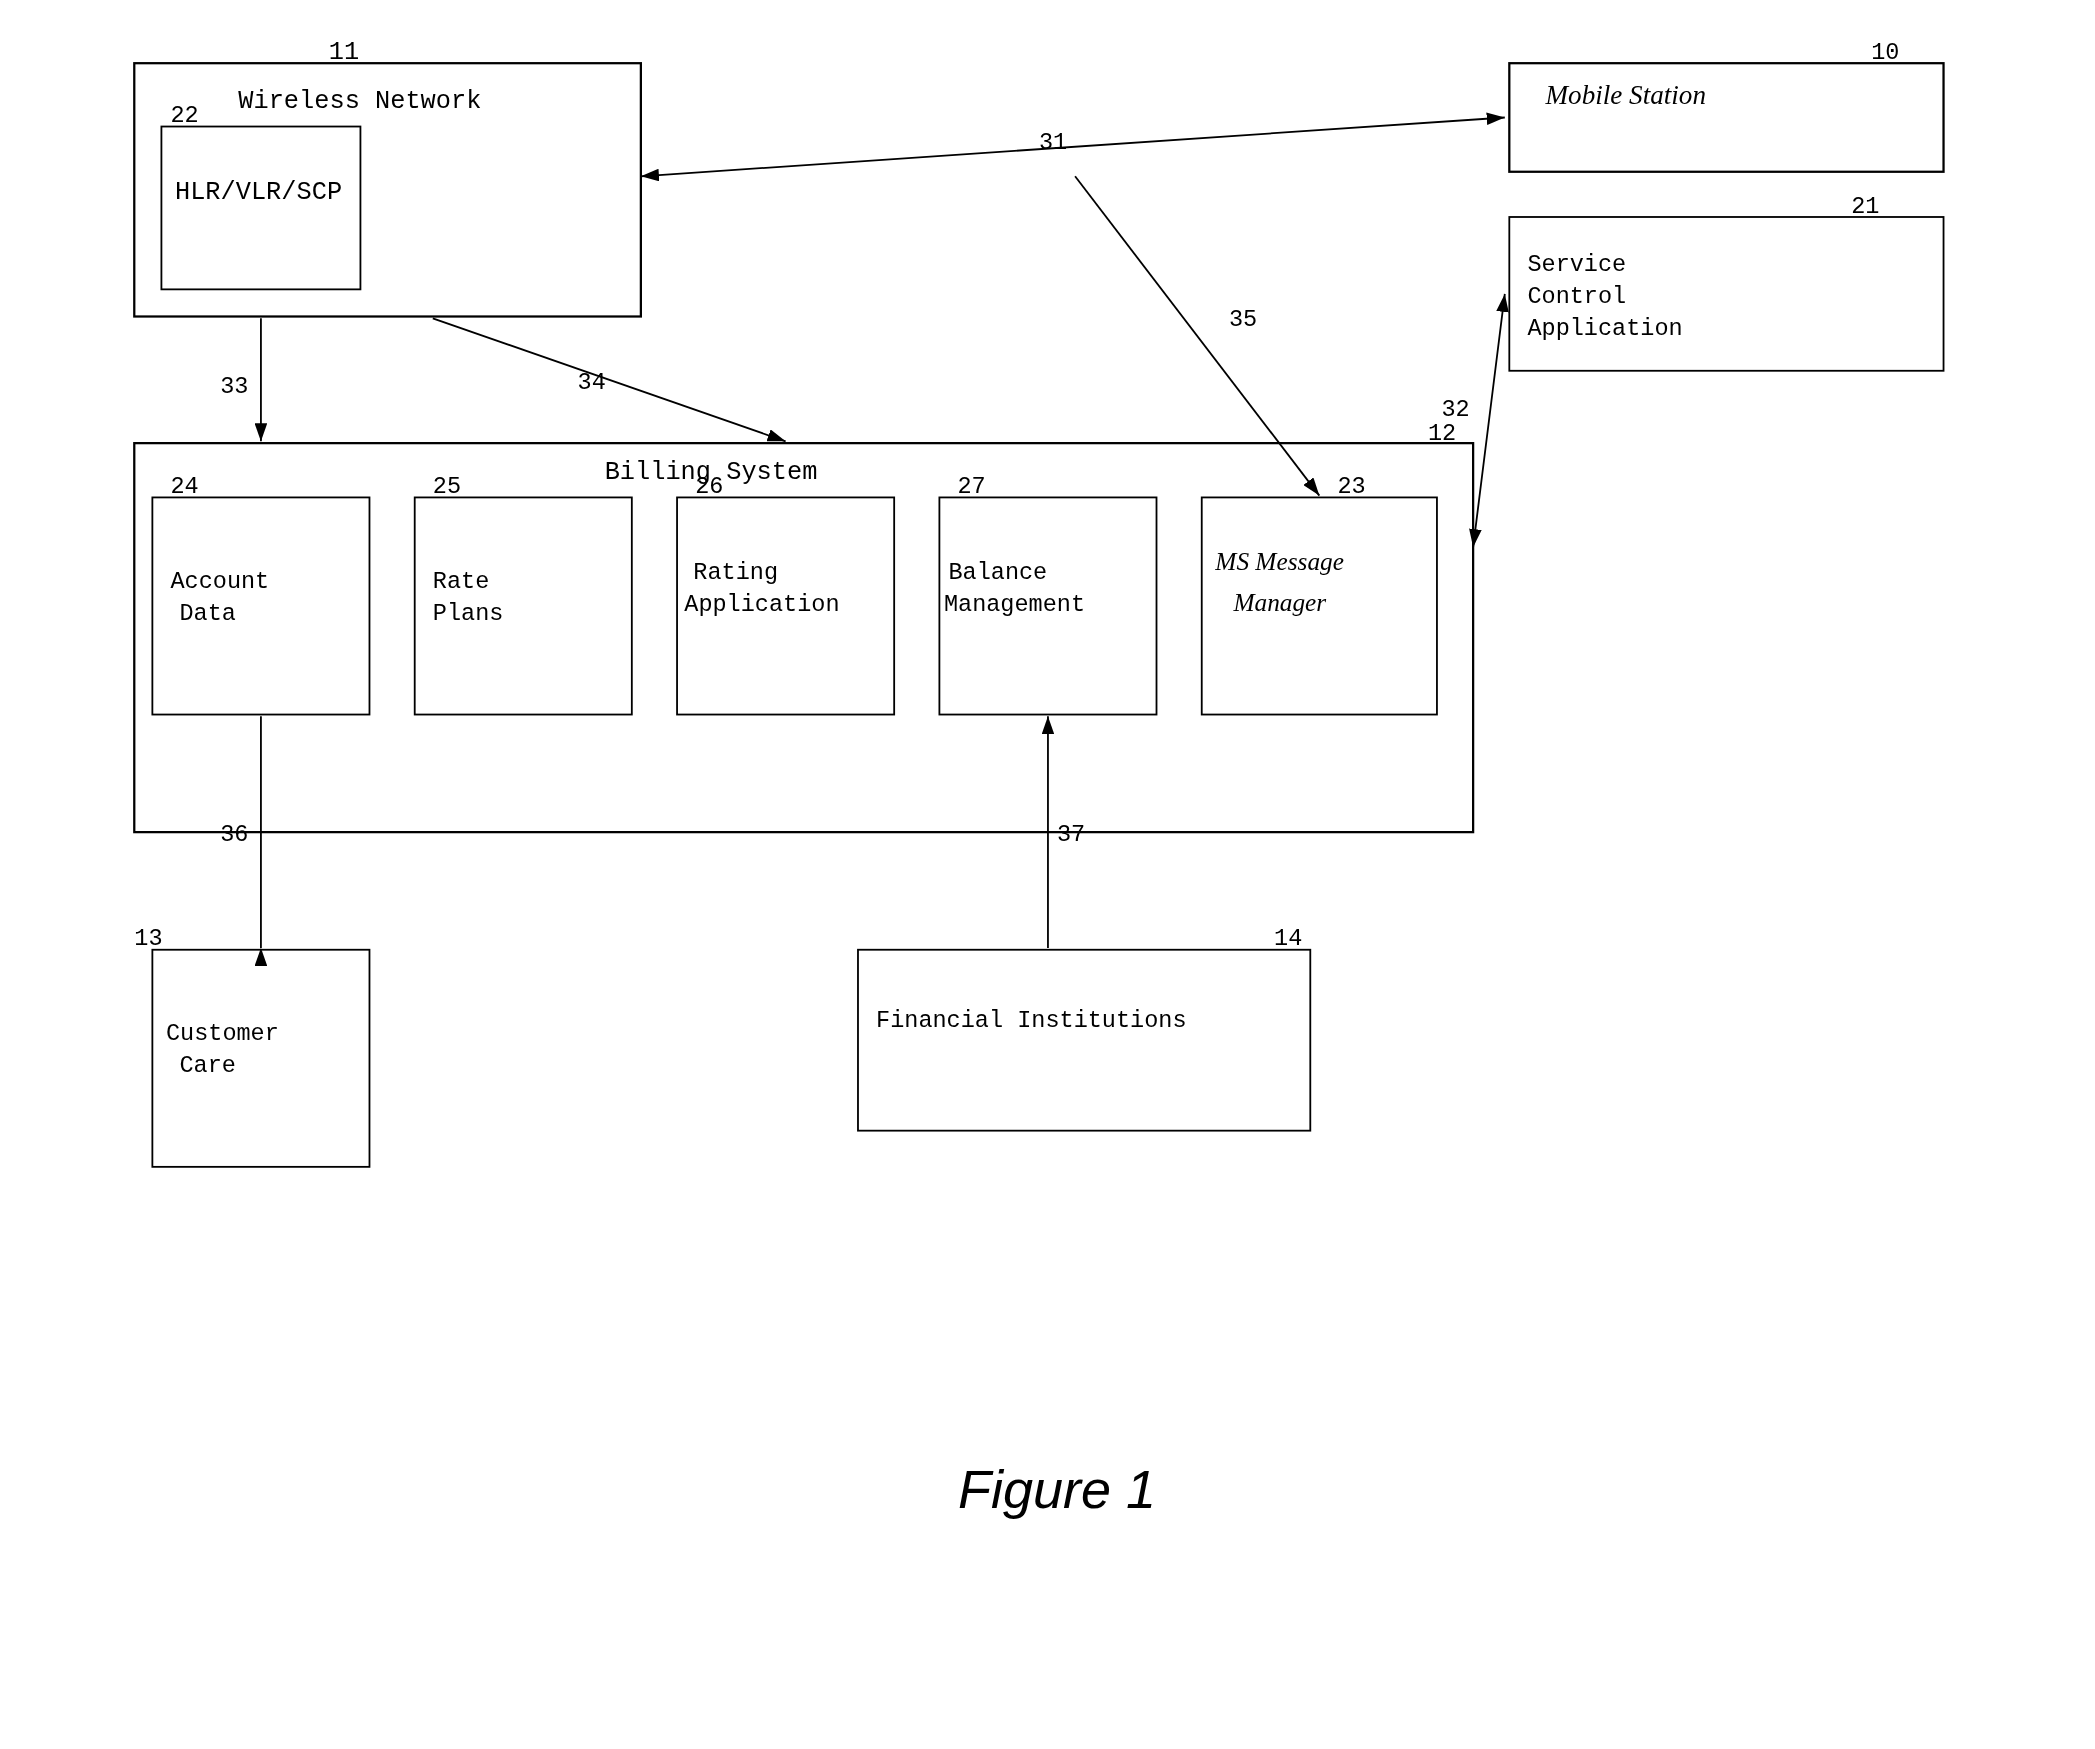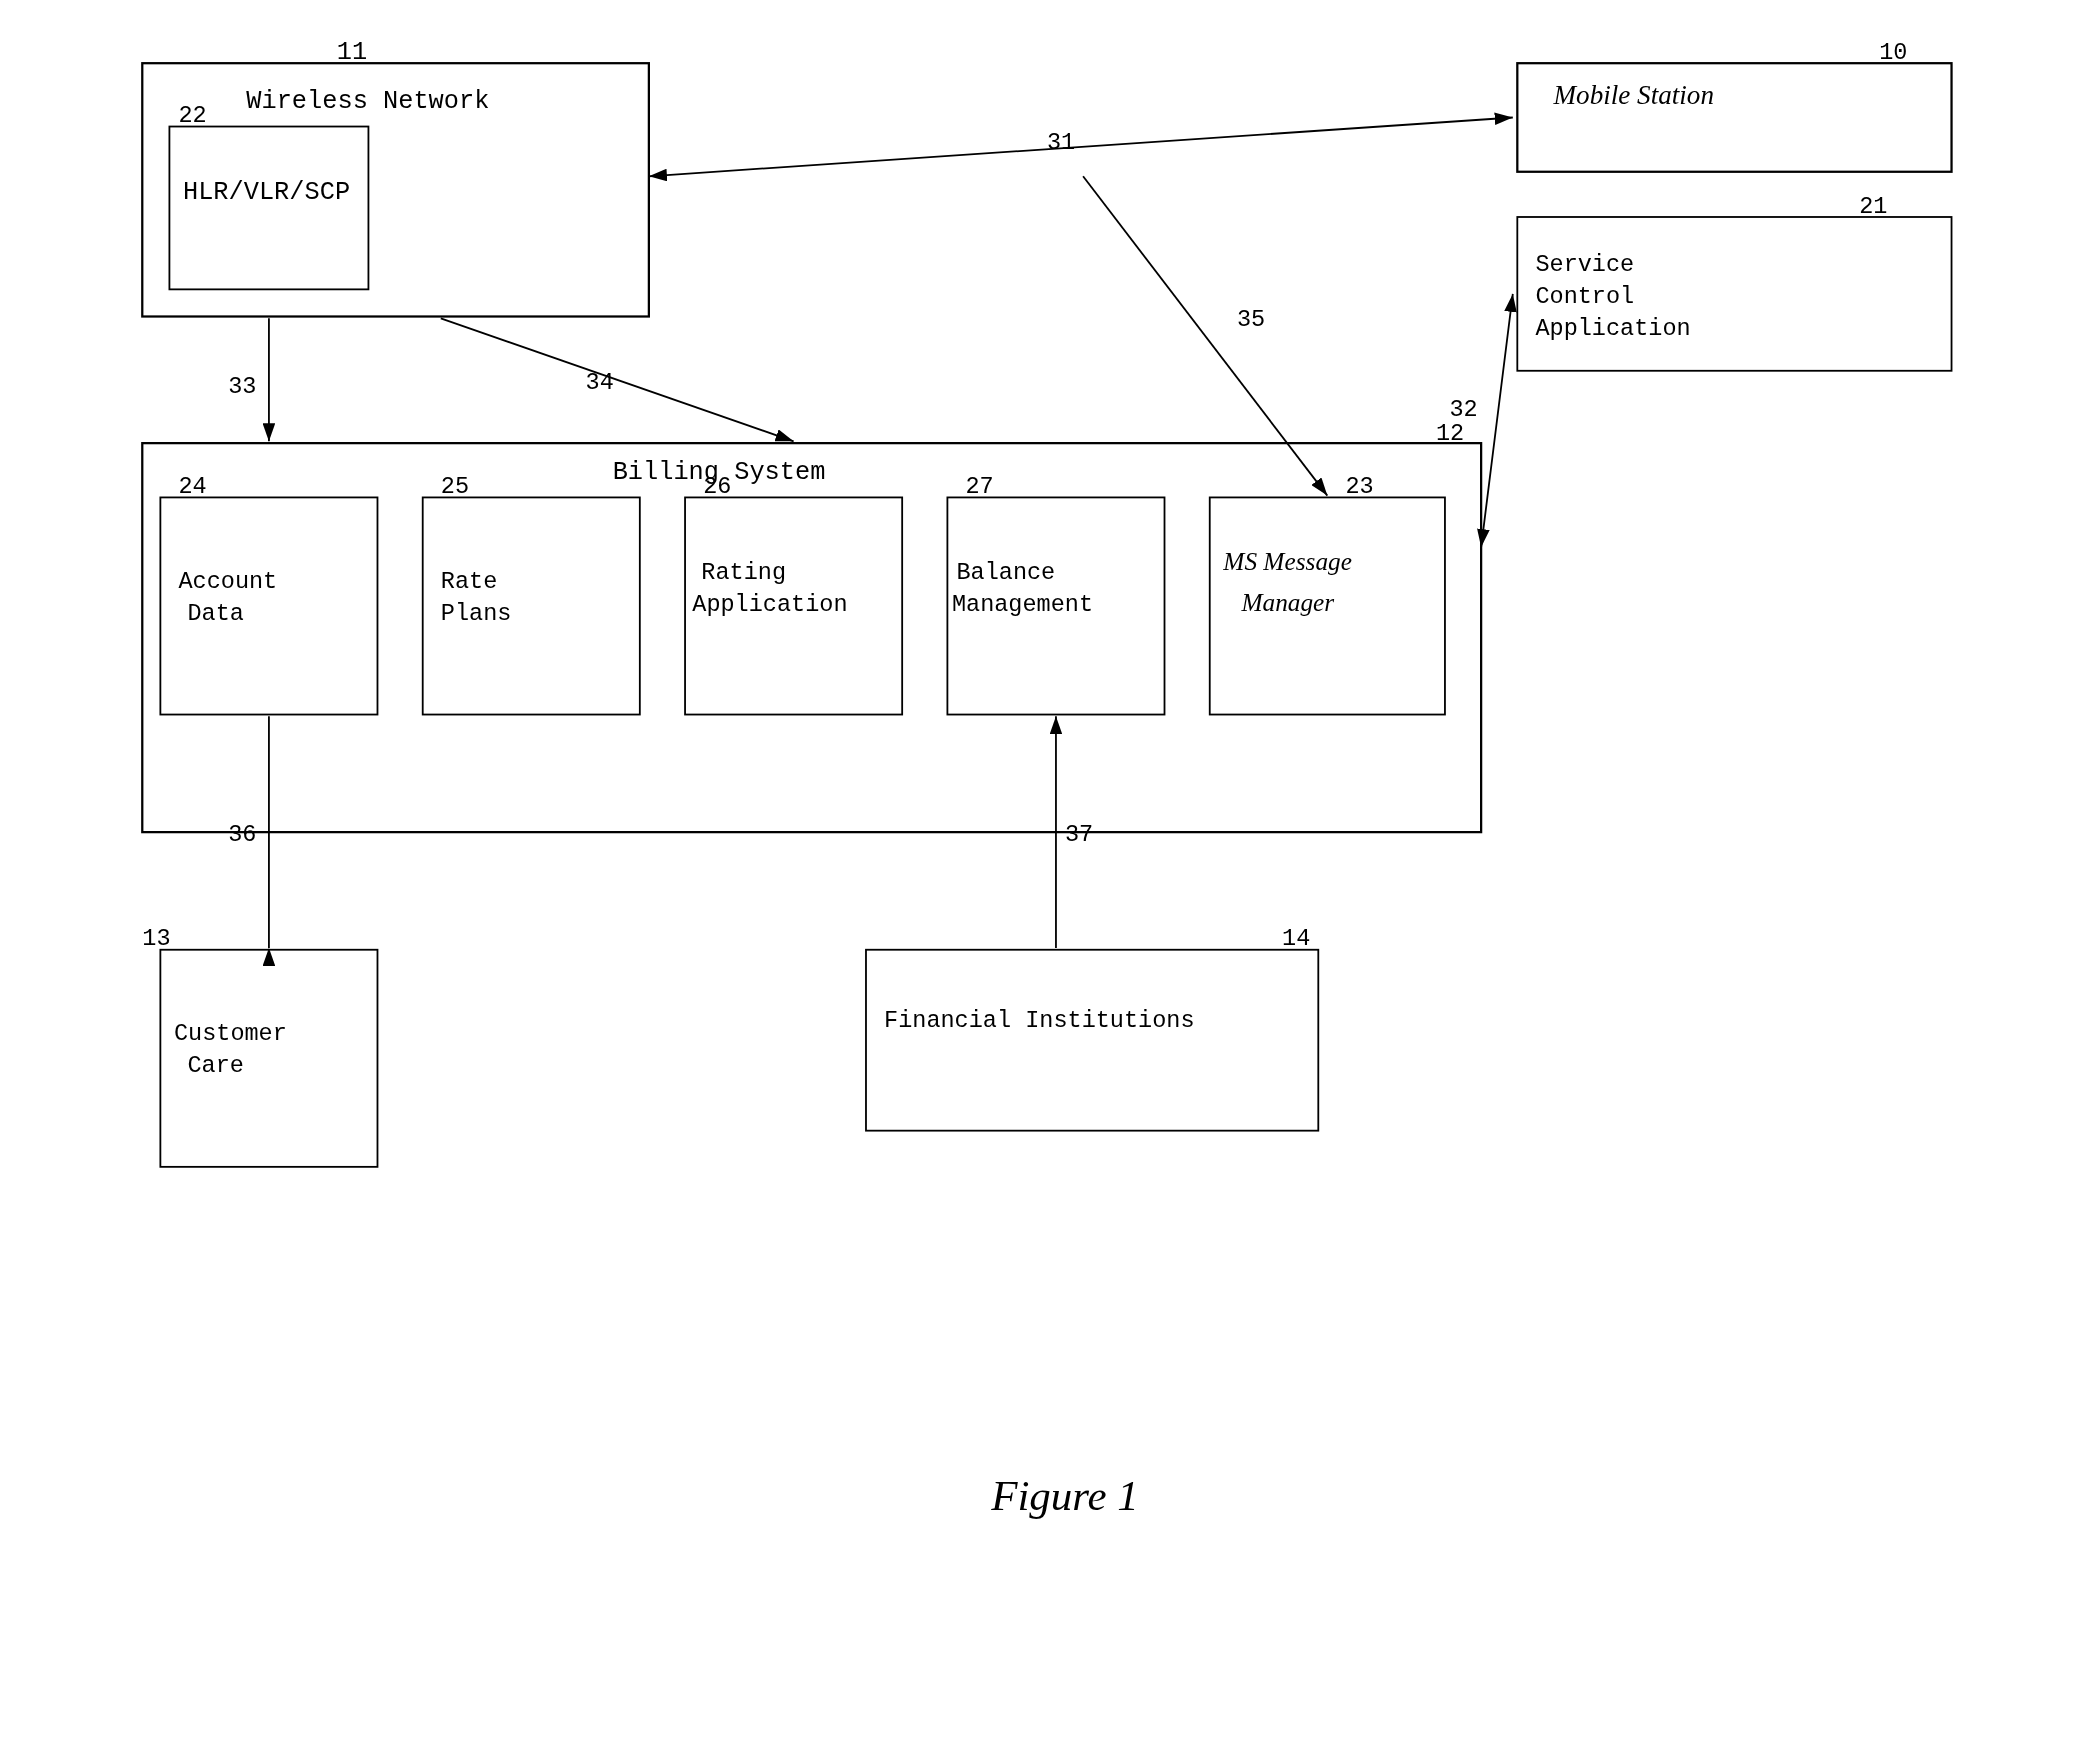--- a/index.html
+++ b/index.html
@@ -8,43 +8,43 @@
       font-family: 'Courier New', Courier, monospace;
       width: 2095px;
       height: 1750px;
       position: relative;
       overflow: hidden;
     }
 
     .diagram-container {
       position: absolute;
       top: 36px;
-      left: 88px;
+      left: 80px;
       width: 1954px;
       height: 1538px;
     }
 
     
     .svg-overlay {
       position: absolute;
       top: 0;
       left: 0;
       width: 100%;
       height: 100%;
       pointer-events: none;
     }
 
     .figure-caption {
       position: absolute;
       bottom: 54px;
       left: 50%;
       transform: translateX(-50%);
-      font-size: 43px;
+      font-size: 54px;
       font-style: italic;
-      font-family: Liberation Serif, serif;
+      font-family: Liberation Sans, sans-serif;
     }
   </style>
 </head>
 <body>
 
 <div class="diagram-container">
   <svg class="svg-overlay" viewBox="0 0 2160 1700" xmlns="http://www.w3.org/2000/svg">
     <defs>
       <marker id="arrowhead" markerWidth="10" markerHeight="7" refX="10" refY="3.5" orient="auto">
         <polygon points="0 0, 10 3.5, 0 7" fill="#000"></polygon>

